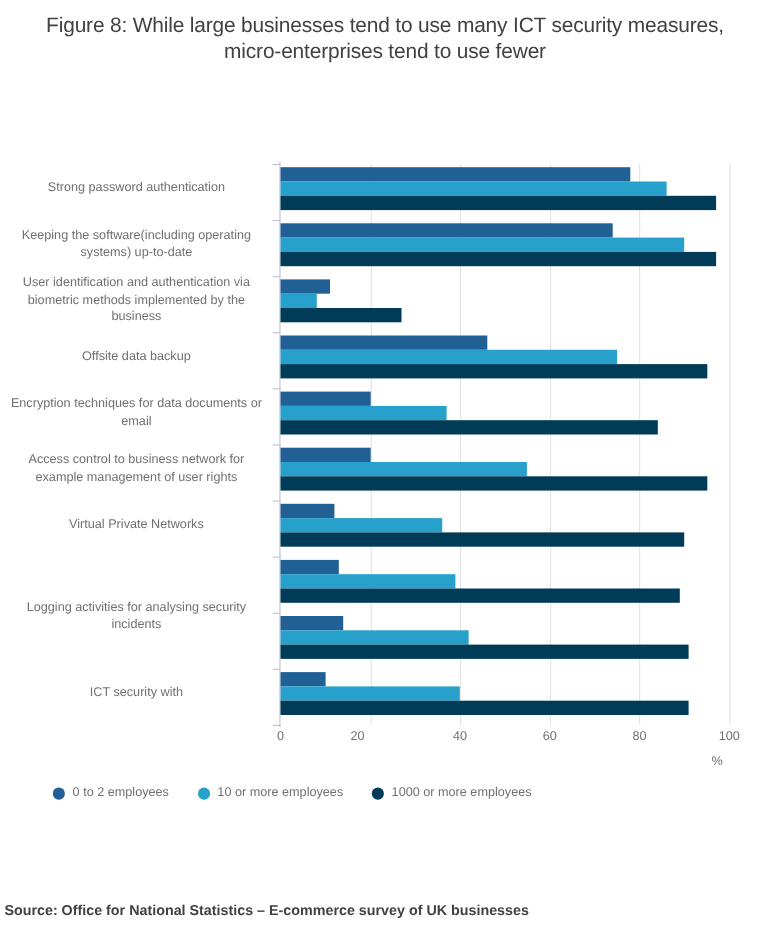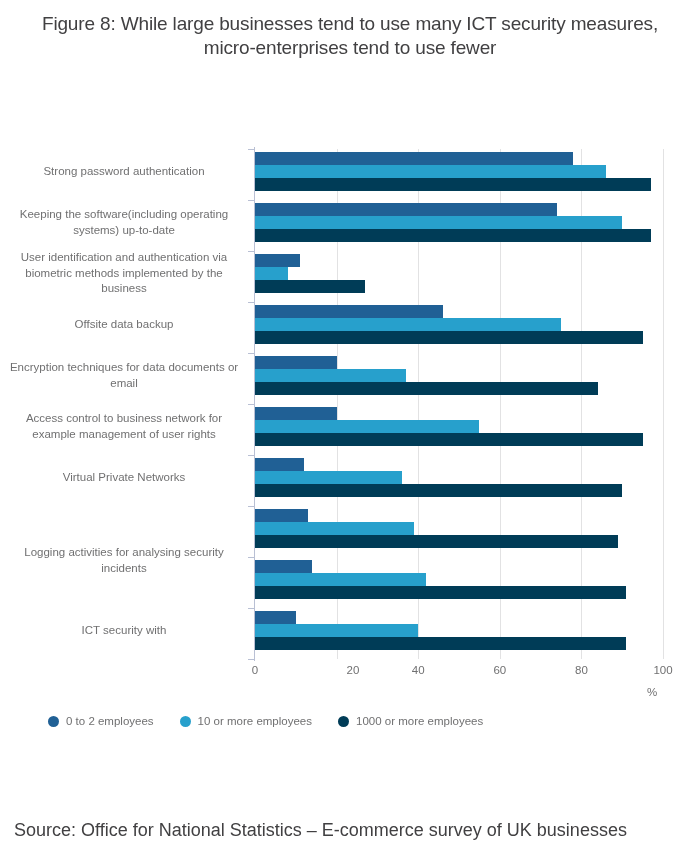--- a/index.html
+++ b/index.html
@@ -165,24 +165,24 @@
   }
   .legend-label {
     font-size: 11.5px;
     color: #707071;
     white-space: nowrap;
   }
 
   
   #source {
     position: absolute;
-    left: 14px;
+    left: 4px;
     top: 820px;
-    font-size: 18px;
-    font-weight: 400;
+    font-size: 13px;
+    font-weight: 700;
     color: #414042;
   }
 </style>
 </head>
 <body>
 
 <div id="figure-header">
   <h1 id="chart-title">Figure 8: While large businesses tend to use many ICT security measures, micro-enterprises tend to use fewer</h1>
 </div>
 
@@ -251,21 +251,21 @@
         <div class="bar s2" title="1000 or more employees: 91%" style="width: 371.28px; background: rgb(0, 60, 87);"></div>
       </div>
       <div class="bar-group" style="top: 462px; height: 39px;">
         <div class="bar s0" title="0 to 9 employees: 10%" style="width: 40.8px; background: rgb(32, 96, 149);"></div>
         <div class="bar s1" title="10 or more employees: 40%" style="width: 163.2px; background: rgb(39, 160, 204);"></div>
         <div class="bar s2" title="1000 or more employees: 91%" style="width: 371.28px; background: rgb(0, 60, 87);"></div>
       </div>
     </div>
   <div id="x-axis">
       <div class="x-tick-label" style="left: 0px;">0</div>
-      <div class="x-tick-label" style="left: 98px; text-align: right;">20</div>
+      <div class="x-tick-label" style="left: 70px; text-align: right;">20</div>
       <div class="x-tick-label" style="left: 163.2px;">40</div>
       <div class="x-tick-label" style="left: 244.8px;">60</div>
       <div class="x-tick-label" style="left: 326.4px;">80</div>
       <div class="x-tick-label" style="left: 408px;">100</div>
     </div>
   <div id="x-unit">%</div>
 
   <div id="legend">
       <div class="legend-item">
         <span class="legend-swatch" style="background: rgb(32, 96, 149);"></span>

